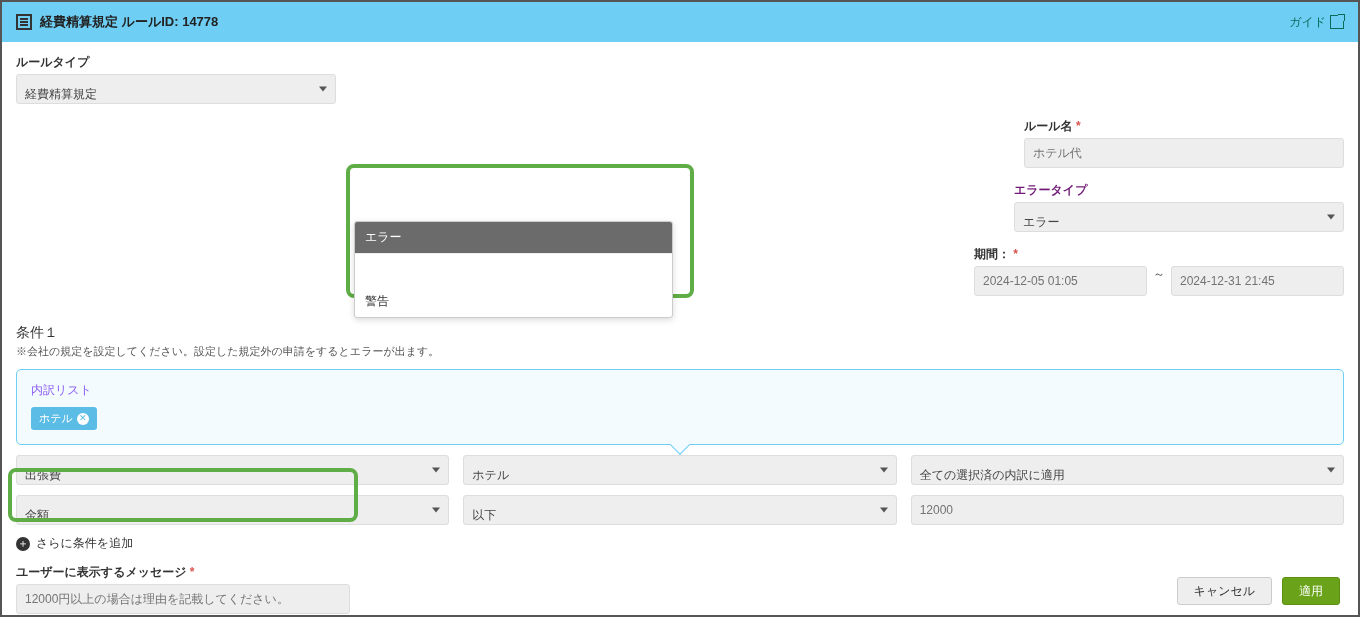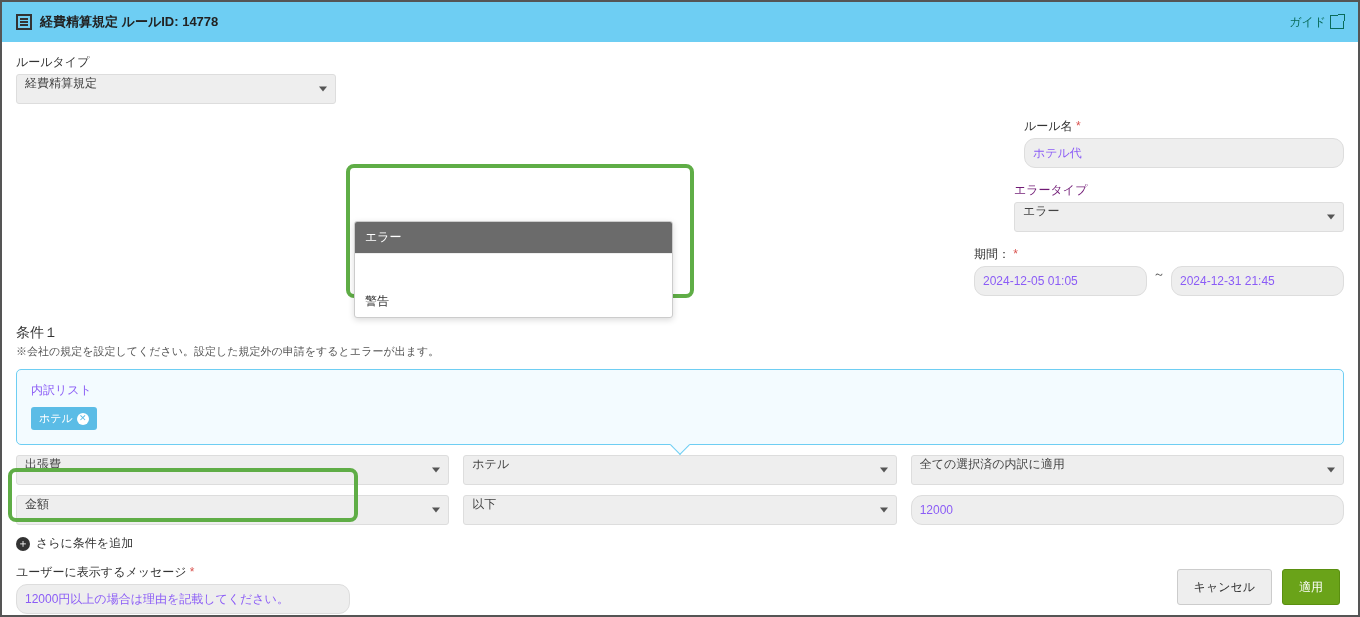--- a/index.html
+++ b/index.html
@@ -7,26 +7,26 @@
   .window { width: 1360px; height: 617px; border: 2px solid #555; position: relative; overflow: hidden; }
   .header { background: #6ecef3; height: 40px; display: flex; align-items: center; justify-content: space-between; padding: 8px 14px; }
   .header-left { display: flex; align-items: center; gap: 8px; font-weight: bold; color: #222; font-size: 13px; }
   .header-icon { width: 16px; height: 16px; border: 2px solid #333; display: inline-flex; position: relative; }
   .header-icon::before { content: ""; position: absolute; left: 2px; top: 2px; width: 8px; height: 2px; background: #333; box-shadow: 0 3px 0 #333, 0 6px 0 #333; }
   .guide-link { display: flex; align-items: center; gap: 4px; color: #0a6b5a; font-size: 12px; cursor: pointer; }
   .ext-icon { width: 14px; height: 14px; border: 1.5px solid #0a6b5a; position: relative; display: inline-block; }
   .ext-icon::after { content: ""; position: absolute; right: -2px; top: -2px; width: 6px; height: 6px; border-top: 1.5px solid #0a6b5a; border-right: 1.5px solid #0a6b5a; background: #6ecef3; }
 
   .body { padding: 12px 14px 60px 14px; position: relative; }
-  .lbl { font-size: 12px; color: #333; margin-bottom: 3px; display: block; }
+  .lbl { font-size: 12px; color: #333; margin-bottom: 3px; display: block; font-weight: bold; }
   .req::after { content: " *"; color: #d9534f; }
-  .input, .select { background: #eee; border: 1px solid #ddd; border-radius: 3px; height: 30px; padding: 0 8px; font-size: 12px; color: #444; display: flex; align-items: flex-start; position: relative; }
+  .input, .select { background: #eee; border: 1px solid #ddd; border-radius: 3px; height: 30px; padding: 0 8px; font-size: 12px; color: #444; display: flex; align-items: flex-end; position: relative; }
   .select { cursor: pointer; }
   .select .chev { position: absolute; right: 8px; top: 50%; transform: translateY(-50%); width: 0; height: 0; border-left: 4px solid transparent; border-right: 4px solid transparent; border-top: 5px solid #555; }
-  .input-text { background: #eee; border: 1px solid #ddd; border-radius: 11px; height: 30px; padding: 0 8px; font-size: 12px; color: #8b5cf6; width: 100%; }
+  .input-text { background: #eee; border: 1px solid #ddd; border-radius: 3px; height: 30px; padding: 0 8px; font-size: 12px; color: #737373; width: 100%; }
 
   .row { display: flex; gap: 14px; margin-bottom: 14px; }
   .col-320 { width: 320px; }
   .col-330 { width: 330px; }
   .period-group { display: flex; align-items: flex-start; gap: 6px; flex: 1; }
   .tilde { color: #555; }
 
   .green-box { border: 4px solid #5fad46; border-radius: 8px; position: absolute; pointer-events: none; }
   #gb1 { left: 344px; top: 122px; width: 348px; height: 134px; }
   #gb2 { left: 6px; top: 426px; width: 350px; height: 54px; }
@@ -47,21 +47,21 @@
   .pointer { position: absolute; left: 50%; bottom: -8px; transform: translateX(-50%) rotate(45deg); width: 14px; height: 14px; background: #f3fbff; border-right: 1px solid #6ecef3; border-bottom: 1px solid #6ecef3; }
 
   .cond-row { display: flex; gap: 14px; margin-bottom: 10px; }
   .cond-row .select, .cond-row .input-text { flex: 1; }
   .w320 { width: 320px; flex: none; }
 
   .add-cond { display: flex; align-items: center; gap: 6px; font-size: 12px; color: #333; cursor: pointer; margin-top: 2px; }
   .plus-icon { width: 14px; height: 14px; border-radius: 50%; background: #333; color: #fff; display: inline-flex; align-items: center; justify-content: center; font-size: 11px; line-height: 1; }
 
   .footer { position: absolute; bottom: 10px; right: 18px; display: flex; gap: 10px; }
-  .btn { height: 36px; padding: 0 16px; border-radius: 3px; font-size: 12px; border: 1px solid #ccc; cursor: pointer; }
+  .btn { height: 28px; padding: 0 16px; border-radius: 3px; font-size: 12px; border: 1px solid #ccc; cursor: pointer; }
   .btn-cancel { background: #eee; color: #333; }
   .btn-apply { background: #6aa319; color: #fff; border-color: #5a8f10; }
 </style>
 </head>
 <body>
 
 <div class="window">
 
   <div class="header">
     <div class="header-left">

